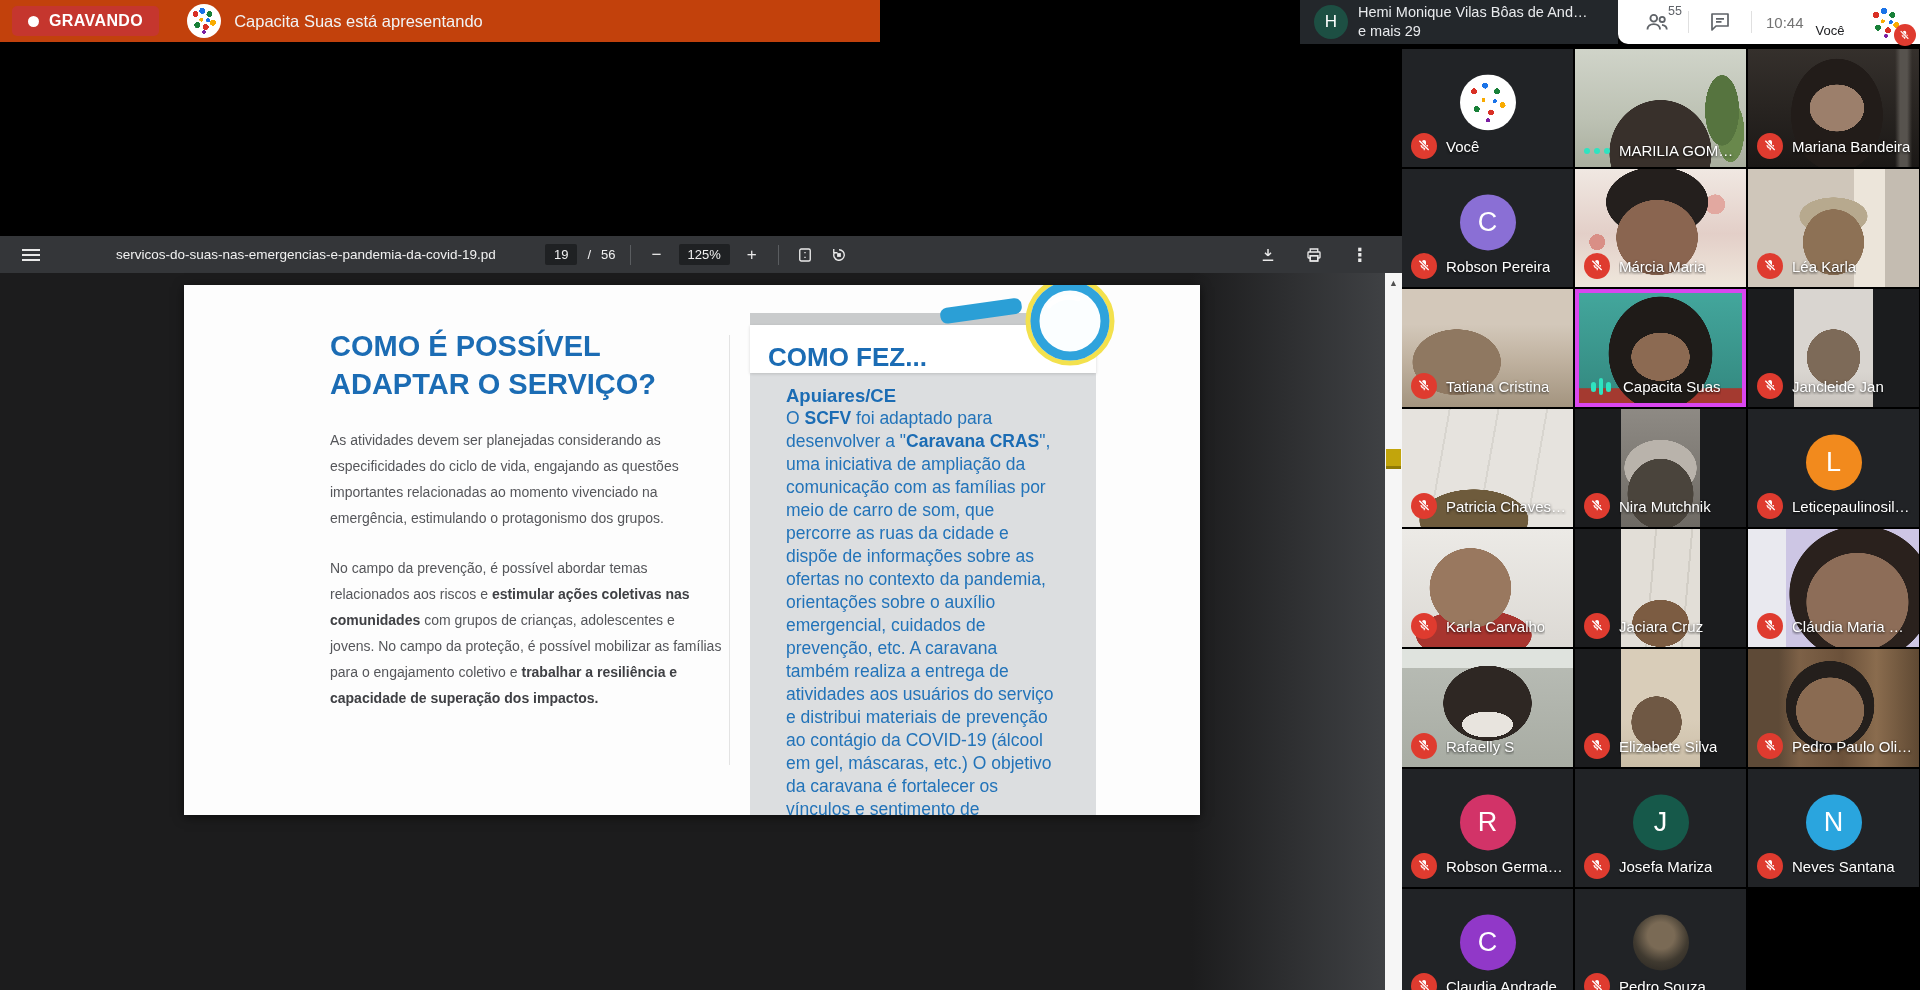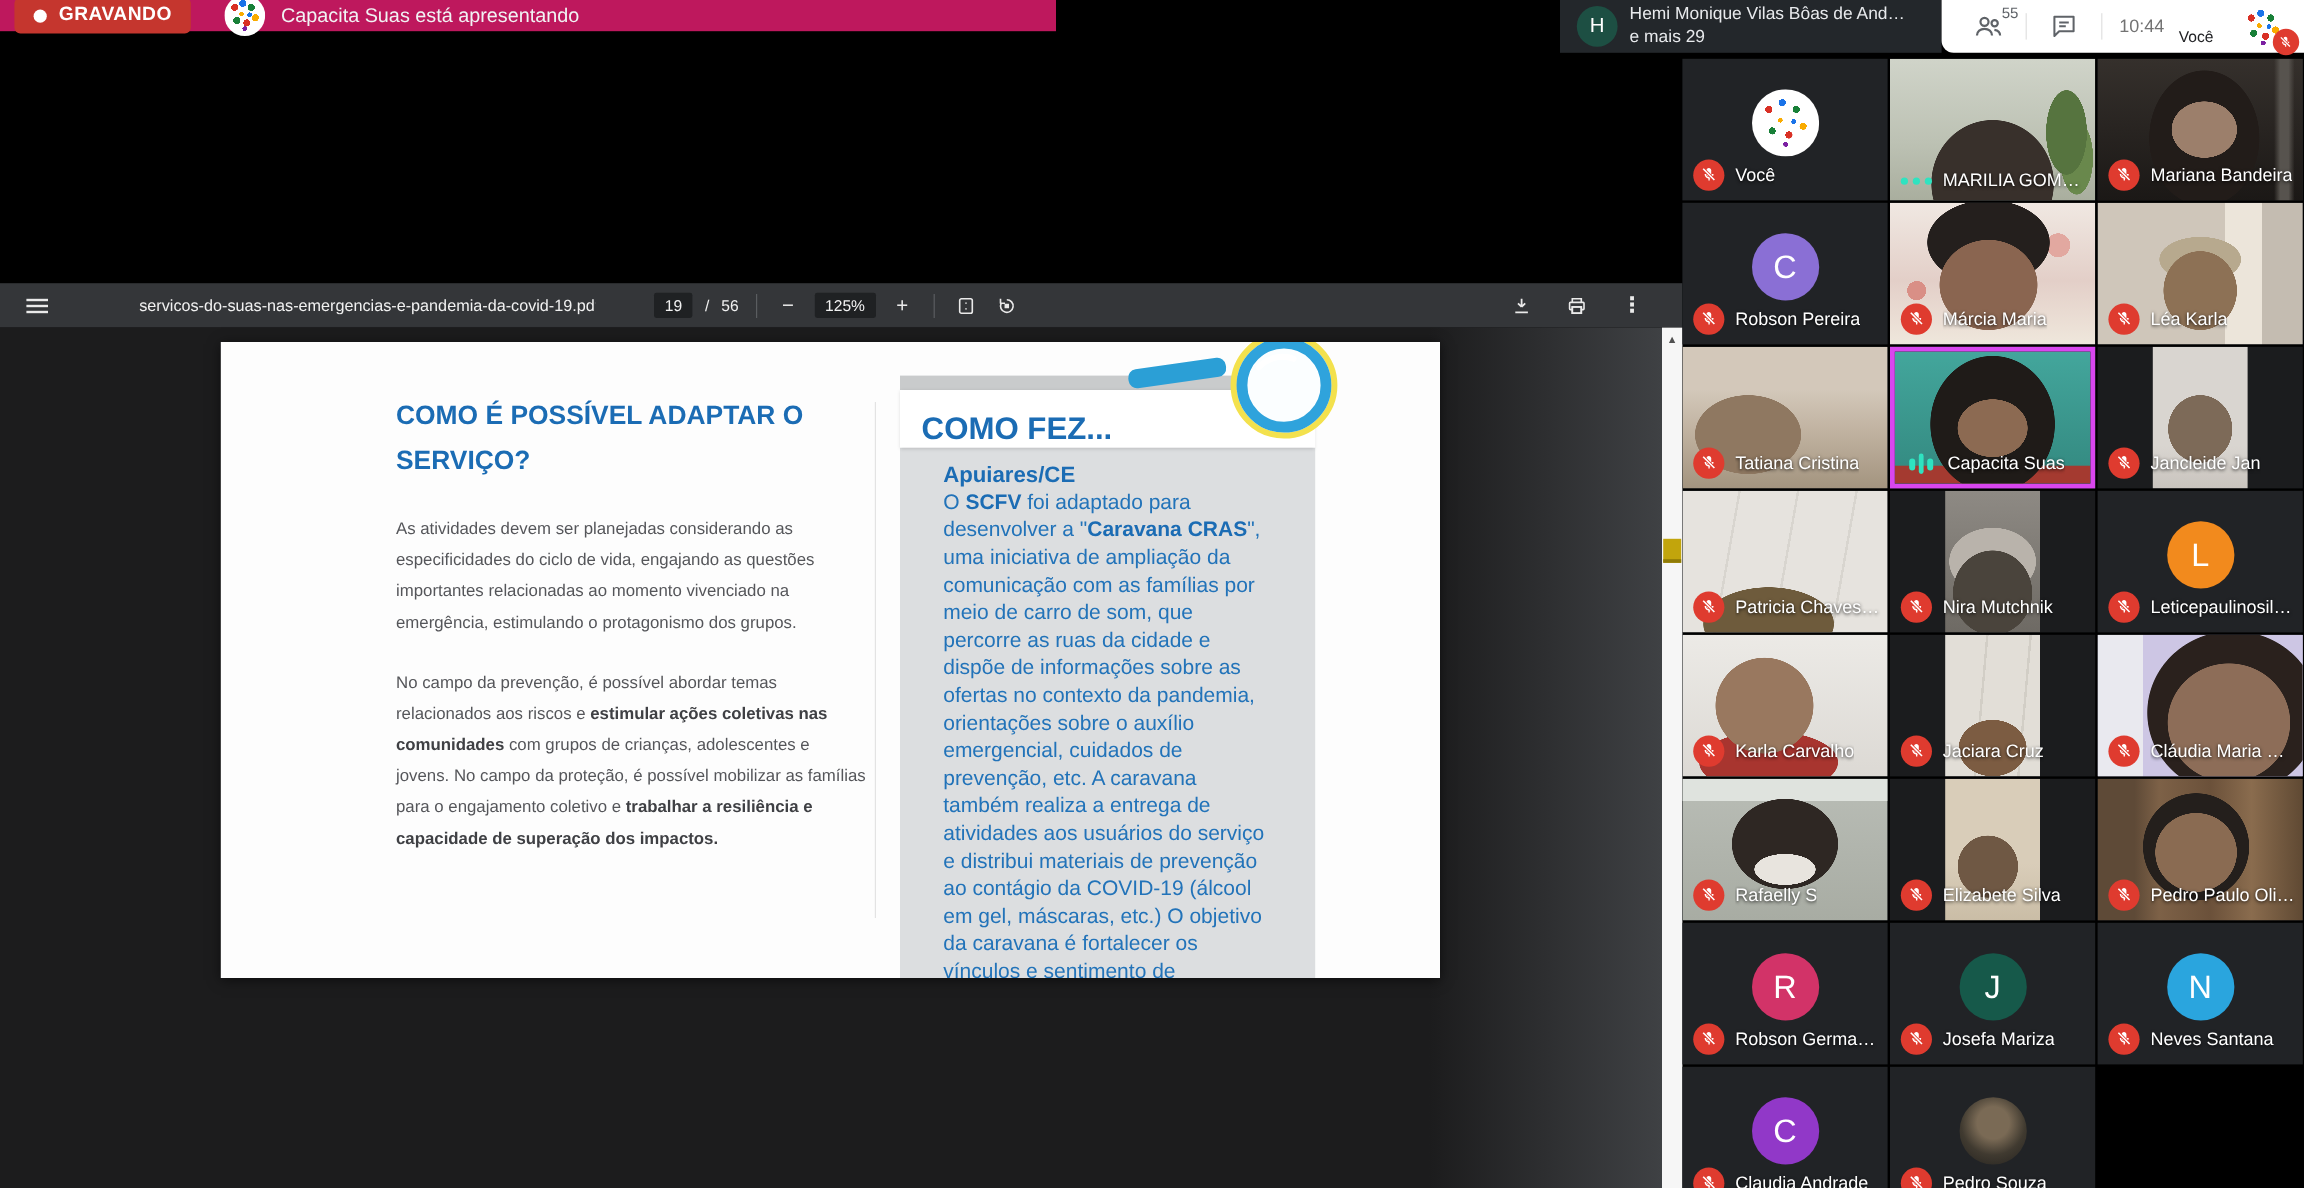--- a/index.html
+++ b/index.html
@@ -1,22 +1,22 @@
 <!DOCTYPE html>
 <html><head>
 <meta charset="utf-8">
 <style>
   * { margin:0; padding:0; box-sizing:border-box; }
   html,body { background:#000; }
   body { font-family:"Liberation Sans","DejaVu Sans",sans-serif; }
   .stage { position:relative; width:1920px; height:990px; background:#000; overflow:hidden; }
 
   
-  .topbar-left { position:absolute; left:0; top:0; width:880px; height:26px;
-    background:#be185d; display:flex; align-items:center; gap:14px; padding-left:12px; }
+  .topbar-left { position:absolute; left:0; top:0; width:880px; height:42px;
+    background:#c2410c; display:flex; align-items:center; gap:14px; padding-left:12px; }
   .rec-badge { display:flex; align-items:center; gap:10px; background:#c5362e; color:#fff;
     height:30px; padding:0 16px; border-radius:5px; font-weight:bold; font-size:16px; letter-spacing:.4px; }
   .rec-dot { width:11px; height:11px; border-radius:50%; background:#fff; }
   .present-chip { display:flex; align-items:center; gap:13px; margin-left:14px; }
   .present-chip .logo-avatar { width:34px; height:34px; }
   .present-label { color:#f1f3f4; font-size:16.5px; }
 
   .logo-avatar { border-radius:50%; display:inline-block;
     background:
       radial-gradient(circle 3px at 25% 30%, #d93025 98%, transparent),
@@ -68,21 +68,21 @@
   .pdf-viewport { position:absolute; left:0; top:273px; width:1385px; height:717px;
     background:linear-gradient(90deg,#1c1c1d 0 86%, #3f4144 100%); }
   .pdf-scrollbar { position:absolute; left:1385px; top:273px; width:17px; height:717px; background:#f6f6f6; cursor:pointer; }
   .sb-arrow { display:block; text-align:center; color:#505050; font-size:9px; padding-top:5px; }
   .sb-thumb { position:absolute; left:1px; right:1px; top:176px; height:20px; background:#c2a50c; border-bottom:3px solid #8f7a06; }
 
   .pdf-page { position:absolute; left:184px; top:12px; width:1016px; height:530px; background:#fdfdfd;
     box-shadow:0 2px 10px rgba(0,0,0,.55); overflow:hidden; }
 
   .col-left { position:absolute; left:146px; top:42px; width:410px; }
-  .pg-heading { color:#1b6cb4; font-size:22px; font-weight:bold; line-height:38px; width:380px; }
+  .pg-heading { color:#1b6cb4; font-size:29px; font-weight:bold; line-height:38px; width:380px; }
   .pg-para { margin-top:24px; color:#55565a; font-size:14px; line-height:26px; width:392px; }
   .pg-para .run-b { font-weight:bold; color:#3f4044; }
   .col-div { position:absolute; left:545px; top:50px; height:430px; width:1px; background:#e3e3e3; }
 
   .col-right { position:absolute; left:566px; top:28px; width:346px; }
   .cr-cap { height:12px; background:#c9cbcc; }
   .cr-band { height:48px; background:#fff; display:flex; align-items:flex-end; padding-left:18px;
     box-shadow:0 1px 3px rgba(0,0,0,.15); position:relative; }
   .cr-band h2 { color:#1b6cb4; font-size:26px; font-weight:bold; }
   .cr-box { background:#dcdee0; padding:12px 36px 14px; }

